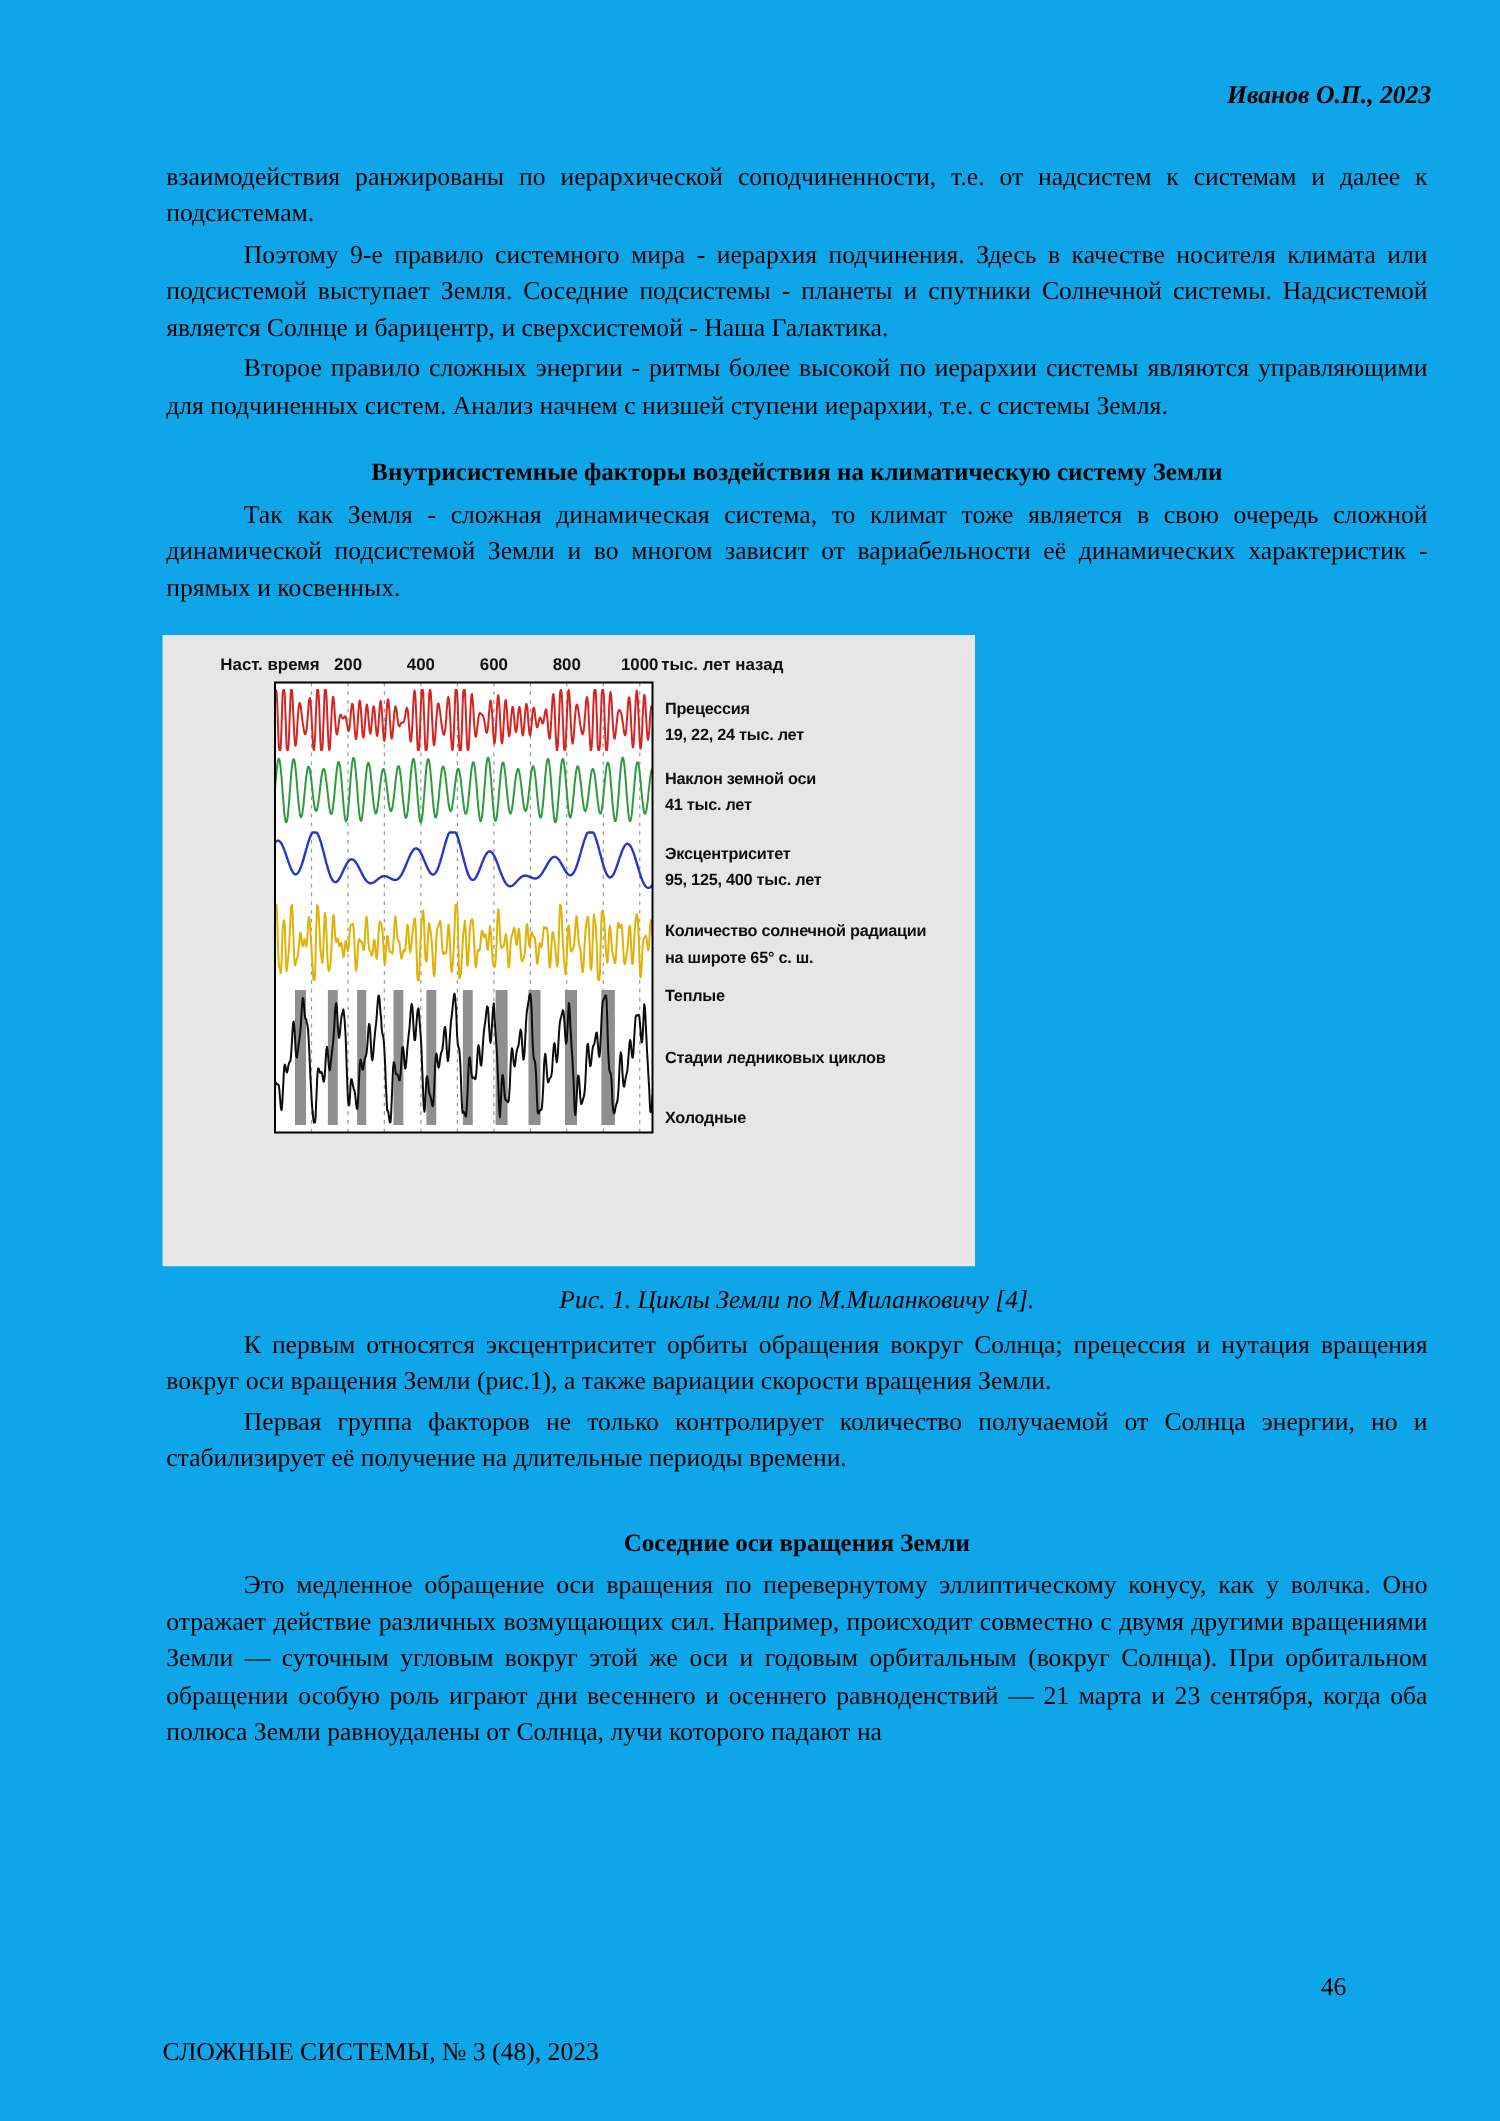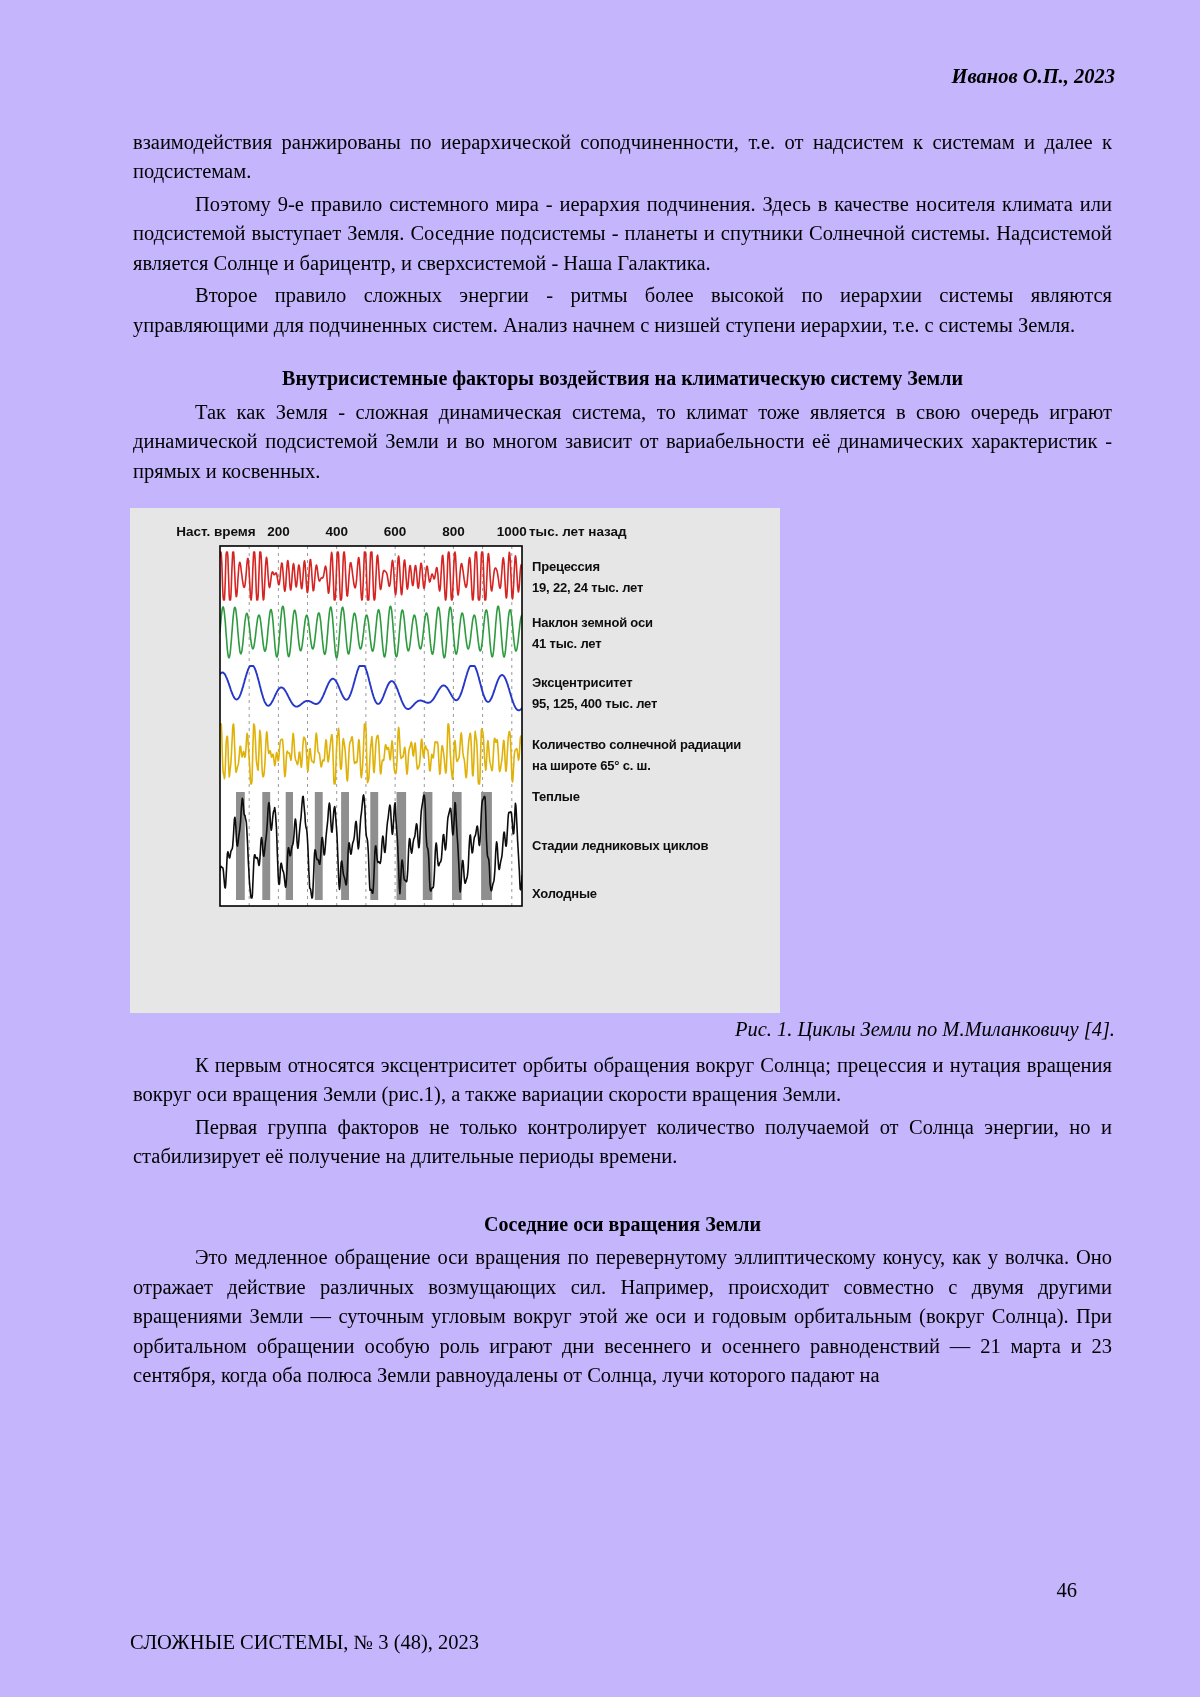--- a/index.html
+++ b/index.html
@@ -1,21 +1,21 @@
 <!DOCTYPE html>
 <html><head>
 <meta charset="utf-8">
 <style>
   html,body{margin:0;padding:0;background:#ffffff;}
   .page{
     position:relative;
     width:1200px;height:1697px;
     box-sizing:border-box;
-    padding:62px 85px 0 130px;
-    background:#c4b5fd;
+    padding:62px 55px 0 130px;
+    background:#0ea5e9;
     font-family:"Liberation Serif","DejaVu Serif",serif;
     font-size:20.5px;
     line-height:29.5px;
     color:#000;
   }
   .running-head{
     text-align:right;
     font-weight:bold;
     font-style:italic;
     margin:0 0 36px 0;
@@ -33,23 +33,23 @@
     margin:24px 0 4px 0;
   }
   .section-heading.spaced{margin-top:38px;}
   .figure-wrap{margin-top:22px;}
   .figure-canvas{
     width:650px;height:505px;
     background:#e6e6e6;
   }
   .figure-canvas svg{display:block;}
   .figure-caption{
-    text-align:right;
+    text-align:center;
     font-style:italic;
-    margin:2px 0 6px 0;
+    margin:13px 0 6px 0;
   }
   .page-number{
     position:absolute;
     right:123px;bottom:92px;
   }
   .journal-footer{
     position:absolute;
     left:130px;bottom:40px;
   }
 </style>
@@ -59,21 +59,21 @@
 <div class="page">
 
   <div class="running-head">Иванов О.П., 2023</div>
 
   <p class="para no-indent">взаимодействия ранжированы по иерархической соподчиненности, т.е. от надсистем к системам и далее к подсистемам.</p>
   <p class="para">Поэтому 9-е правило системного мира - иерархия подчинения. Здесь в качестве носителя климата или подсистемой выступает Земля. Соседние подсистемы - планеты и спутники Солнечной системы. Надсистемой является Солнце и барицентр, и сверхсистемой - Наша Галактика.</p>
   <p class="para">Второе правило сложных энергии - ритмы более высокой по иерархии системы являются управляющими для подчиненных систем. Анализ начнем с низшей ступени иерархии, т.е. с системы Земля.</p>
 
   <h2 class="section-heading">Внутрисистемные факторы воздействия на климатическую систему Земли</h2>
 
-  <p class="para">Так как Земля - сложная динамическая система, то климат тоже является в свою очередь играют динамической подсистемой Земли и во многом зависит от вариабельности её динамических характеристик - прямых и косвенных.</p>
+  <p class="para">Так как Земля - сложная динамическая система, то климат тоже является в свою очередь сложной динамической подсистемой Земли и во многом зависит от вариабельности её динамических характеристик - прямых и косвенных.</p>
 
   <div class="figure-wrap">
     <div class="figure-canvas">
       <svg id="mchart" width="650" height="505" viewBox="0 0 650 505">
           <defs>
             <clipPath id="plotClip">
               <rect x="90" y="38" width="302" height="360"></rect>
             </clipPath>
           </defs>
           <rect x="90" y="38" width="302" height="360" fill="#ffffff"></rect>

